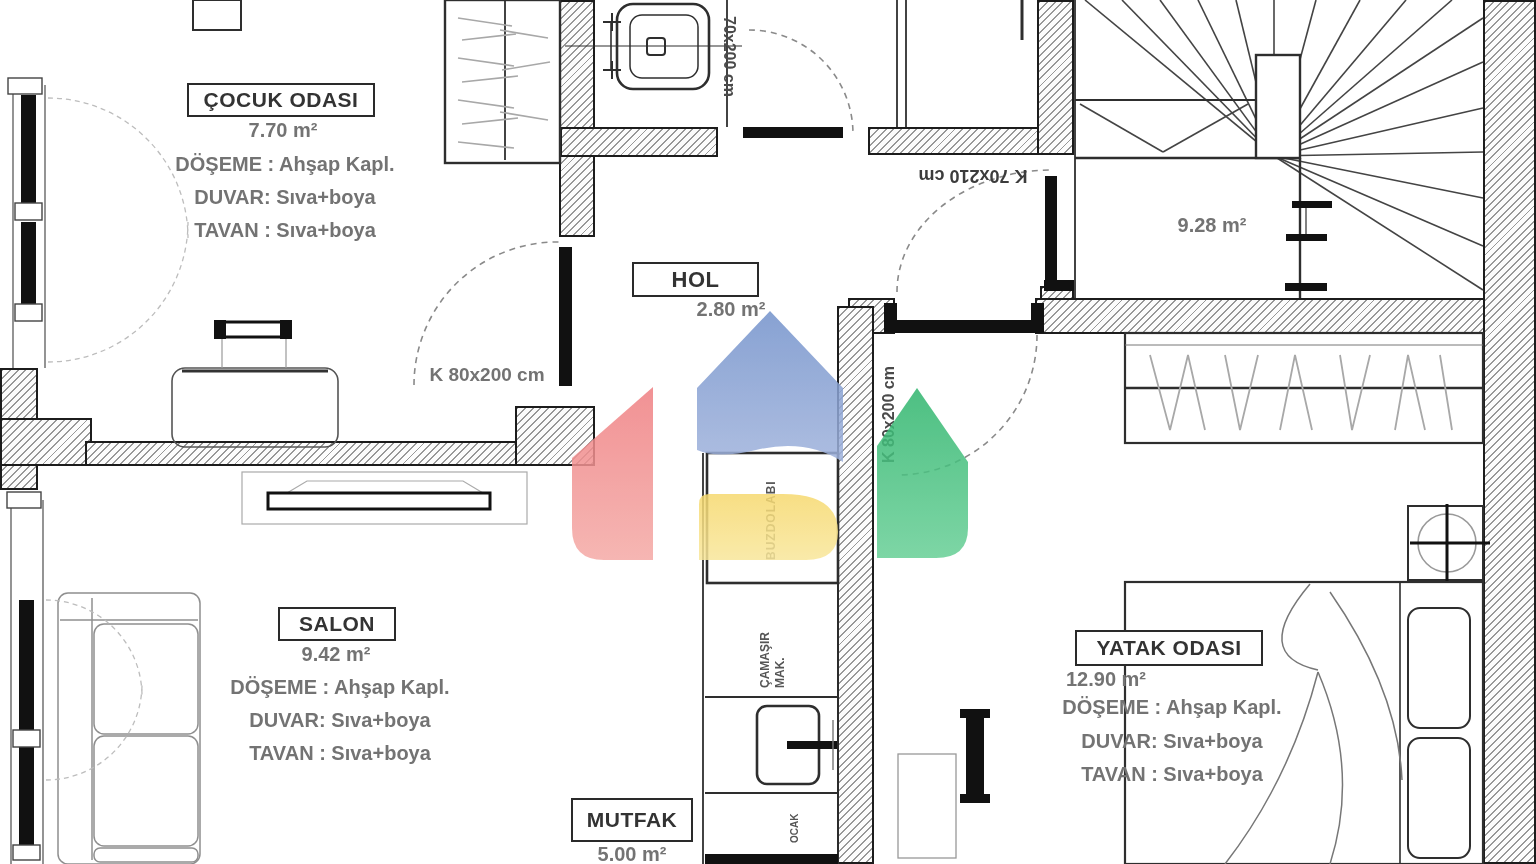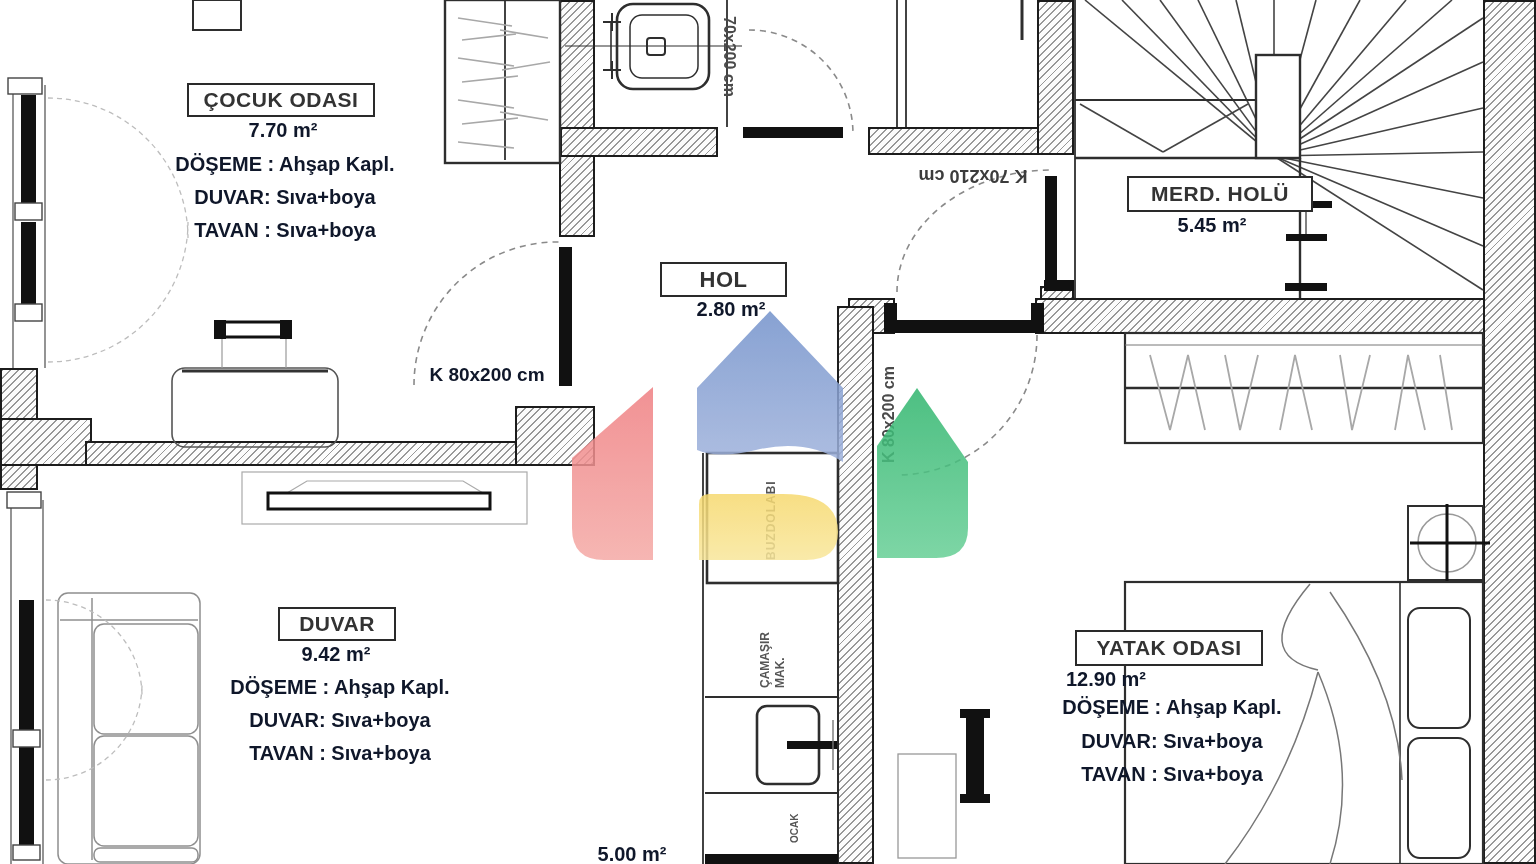--- a/index.html
+++ b/index.html
@@ -3,21 +3,21 @@
 <meta charset="utf-8">
 <style>
   html,body{margin:0;padding:0;background:#fff;}
   #plan{position:relative;width:1536px;height:864px;background:#fff;overflow:hidden;
         font-family:"Liberation Sans","DejaVu Sans",sans-serif;color:#333;}
   svg.layer{position:absolute;left:0;top:0;pointer-events:none;}
   .wall{position:absolute;box-sizing:border-box;border:2px solid #1c1c1c;background-color:#fcfcfc;
         background-image:repeating-linear-gradient(135deg,rgba(70,70,70,.55) 0 1.4px,transparent 1.4px 5.4px);}
   .lblbox{position:absolute;border:2.5px solid #2a2a2a;background:#fff;display:flex;align-items:center;
           justify-content:center;font-weight:600;color:#333;letter-spacing:.5px;box-sizing:border-box;white-space:nowrap;}
-  .ctext{position:absolute;transform:translateX(-50%);text-align:left;font-weight:600;color:#0f172a;white-space:nowrap;}
+  .ctext{position:absolute;transform:translateX(-50%);text-align:left;font-weight:600;color:#737373;white-space:nowrap;}
   .vtext{position:absolute;writing-mode:vertical-rl;text-orientation:mixed;font-weight:600;color:#4a4a4a;
          display:flex;align-items:center;justify-content:center;white-space:normal;}
   .flip{transform:rotate(180deg);}
   .r180{position:absolute;transform:rotate(180deg);text-align:center;font-weight:600;color:#3c3c3c;white-space:nowrap;}
 </style>
 </head>
 <body>
 
 <div id="plan">
 
@@ -216,32 +216,32 @@
       </g>
     </g>
   </svg>
 
   <div class="lblbox" style="left:187px;top:83px;width:188px;height:34px;font-size:21px;">ÇOCUK ODASI</div>
   <div class="ctext" style="left:283px;top:119px;font-size:20px;">7.70 m²</div>
   <div class="ctext" style="left:285px;top:153px;font-size:20px;">DÖŞEME : Ahşap Kapl.</div>
   <div class="ctext" style="left:285px;top:186px;font-size:20px;">DUVAR: Sıva+boya</div>
   <div class="ctext" style="left:285px;top:219px;font-size:20px;">TAVAN : Sıva+boya</div>
 
-  <div class="lblbox" style="left:660px;top:262px;width:127px;height:35px;font-size:22px;">HOL</div>
+  <div class="lblbox" style="left:632px;top:262px;width:127px;height:35px;font-size:22px;">HOL</div>
   <div class="ctext" style="left:731px;top:298px;font-size:20px;">2.80 m²</div>
 
-  <div class="lblbox" style="left:1127px;top:176px;width:186px;height:36px;font-size:21px;">MERD. HOLÜ</div>
-  <div class="ctext" style="left:1212px;top:214px;font-size:20px;">5.45 m²</div>
-
-  <div class="lblbox" style="left:278px;top:607px;width:118px;height:34px;font-size:21px;">DUVAR</div>
+  <div class="ctext" style="left:1212px;top:214px;font-size:20px;">9.28 m²</div>
+
+  <div class="lblbox" style="left:278px;top:607px;width:118px;height:34px;font-size:21px;">SALON</div>
   <div class="ctext" style="left:336px;top:643px;font-size:20px;">9.42 m²</div>
   <div class="ctext" style="left:340px;top:676px;font-size:20px;">DÖŞEME : Ahşap Kapl.</div>
   <div class="ctext" style="left:340px;top:709px;font-size:20px;">DUVAR: Sıva+boya</div>
   <div class="ctext" style="left:340px;top:742px;font-size:20px;">TAVAN : Sıva+boya</div>
 
+  <div class="lblbox" style="left:571px;top:798px;width:122px;height:44px;font-size:21px;">MUTFAK</div>
   <div class="ctext" style="left:632px;top:843px;font-size:20px;">5.00 m²</div>
 
   <div class="lblbox" style="left:1075px;top:630px;width:188px;height:36px;font-size:21px;text-align:center;">YATAK ODASI</div>
   <div class="ctext" style="left:1106px;top:668px;font-size:20px;">12.90 m²</div>
   <div class="ctext" style="left:1172px;top:696px;font-size:20px;">DÖŞEME : Ahşap Kapl.</div>
   <div class="ctext" style="left:1172px;top:730px;font-size:20px;">DUVAR: Sıva+boya</div>
   <div class="ctext" style="left:1172px;top:763px;font-size:20px;">TAVAN : Sıva+boya</div>
 
   <div class="vtext" style="left:716px;top:0;width:26px;height:112px;font-size:16px;">70x200 cm</div>
   <div class="r180" style="left:890px;top:158px;width:166px;height:28px;font-size:18px;">K 70x210 cm</div>

